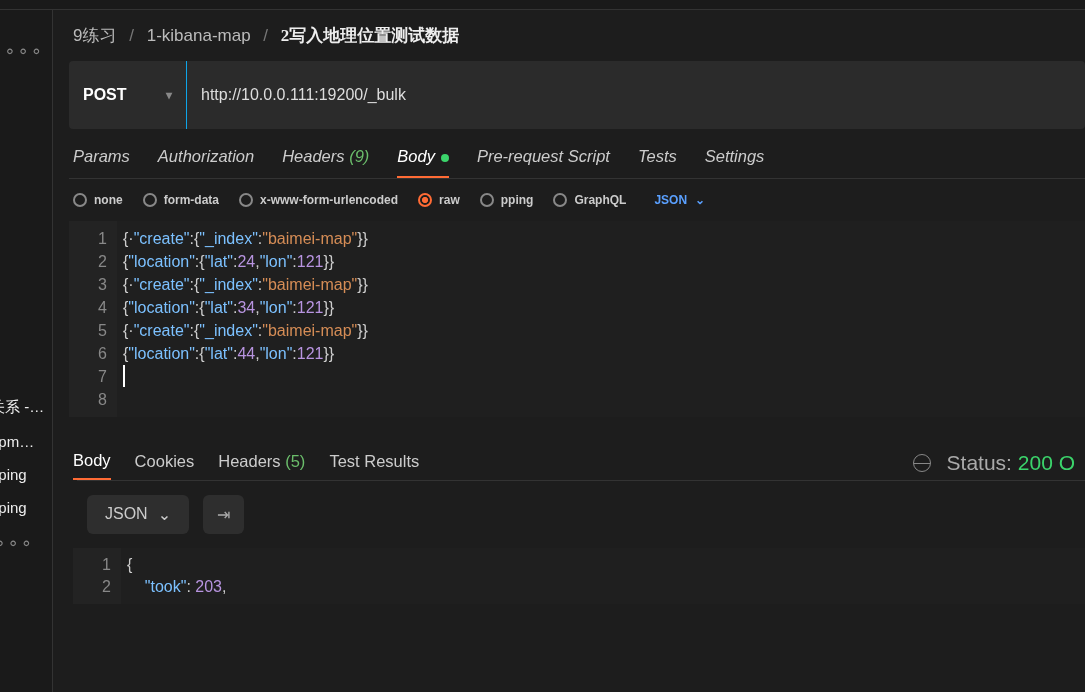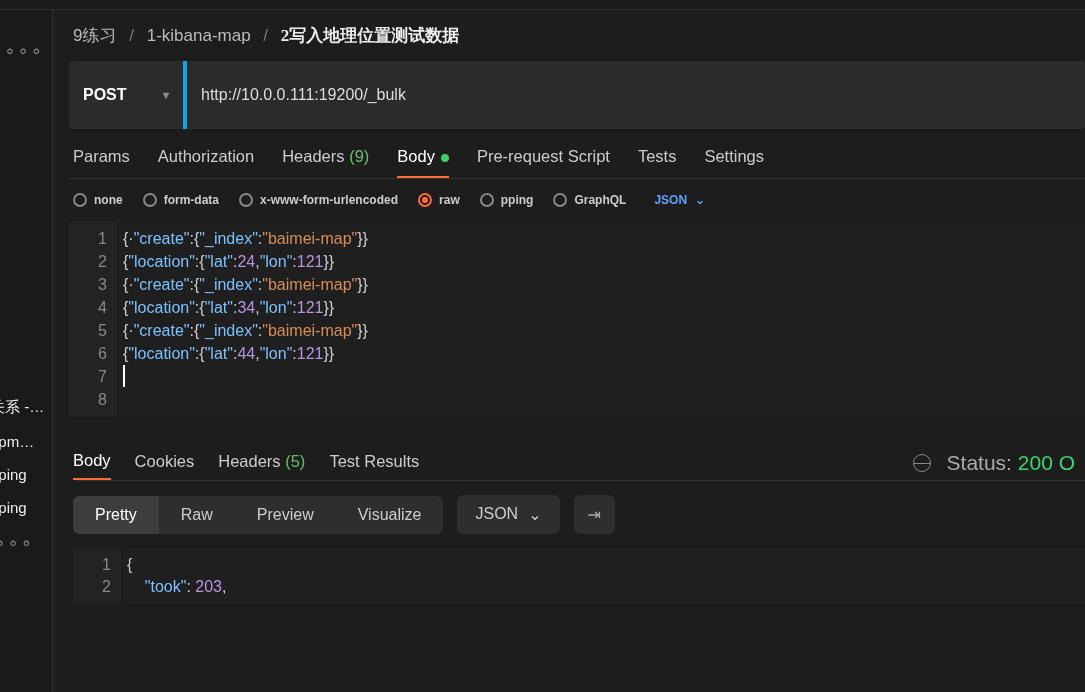--- a/index.html
+++ b/index.html
@@ -10,25 +10,25 @@
 .sidebar .dots { position:absolute; right:8px; top:30px; color:#888; font-size:18px; letter-spacing:2px; cursor:pointer; }
 .sidebar .bdots { position:absolute; right:18px; top:522px; color:#888; font-size:18px; letter-spacing:2px; cursor:pointer; }
 .sideitems { position:absolute; top:380px; left:-10px; width:60px; color:#eee; font-size:15px; }
 .sideitems div { padding:8px 0; white-space:nowrap; overflow:hidden; }
 .main { flex:1; padding:0 0 0 8px; position:relative; border-left:1px solid #333; }
 .watermark { position:absolute; top:12px; left:50%; transform:translateX(-50%); color:#ff2424; font-weight:bold; font-size:18px; opacity:.85; z-index:5; white-space:nowrap; }
 .bread { color:#bbb; padding:14px 0 14px 12px; font-size:17px; }
 .bread span.sep { color:#777; margin:0 8px; }
 .bread .cur { color:#eee; font-weight:600;font-family:Liberation Serif, serif; }
 .urlrow { display:flex; background:#2b2b2b; border-radius:4px; margin:0 0 0 8px; }
-.method { width:118px; padding:25px 14px; color:#fff; font-weight:700; font-size:16px; display:flex; justify-content:space-between; align-items:center; border-right:4px solid #0ea5e9; cursor:pointer; }
+.method { width:118px; padding:25px 14px; color:#fff; font-weight:700; font-size:16px; display:flex; justify-content:space-between; align-items:center; border-right:1px solid #0ea5e9; cursor:pointer; }
 .method .chev { color:#888; font-size:12px; }
 .url { flex:1; padding:18px 14px; color:#ddd; font-size:16px; background:transparent; border:none; outline:none; }
 .tabs { display:flex; gap:28px; padding:18px 0 0 12px; font-size:16.5px; }
-.tab { color:#ccc; cursor:pointer; padding-bottom:10px; }
+.tab { color:#ccc; cursor:pointer; padding-bottom:10px;font-style:italic; }
 .tab .count { color:#6bbd6b; }
 .tab.active { color:#fff; border-bottom:2px solid #ff6b35; }
 .tab .dot { display:inline-block; width:8px; height:8px; border-radius:50%; background:#3bd46b; margin-left:6px; vertical-align:middle; }
 .divider { border-bottom:1px solid #333; margin:0 0 0 8px; }
 .bodytype { display:flex; gap:20px; padding:14px 0 14px 12px; font-size:12px; align-items:flex-end;font-weight:bold; }
 .radio { display:flex; align-items:center; gap:7px; cursor:pointer; color:#ccc; }
 .rcircle { width:14px; height:14px; border-radius:50%; border:2px solid #888; display:inline-block; }
 .rcircle.sel { border-color:#ff6b35; background:radial-gradient(circle,#ff6b35 40%,transparent 45%); }
 .format { color:#5aa0ff; margin-left:8px; display:flex; align-items:center; gap:8px; cursor:pointer; }
 .editor { display:flex; background:#1f1f1f; margin-left:8px; font-family:"SF Mono",Consolas,monospace; font-size:16px; line-height:23px; }
@@ -150,26 +150,20 @@
         <div class="resptab">Cookies</div>
         <div class="resptab"><span>Headers</span> <span class="count" style="color:#6bbd6b">(5)</span></div>
         <div class="resptab">Test Results</div>
         <div class="respstatus">
           <span class="globe"></span>
           <span><span>Status:</span> <span class="ok">200 O</span></span>
         </div>
       </div>
       <div class="divider"></div>
       <div class="viewbtns">
-        <div class="pill">
-          <div class="opt sel">Pretty</div>
-          <div class="opt">Raw</div>
-          <div class="opt">Preview</div>
-          <div class="opt">Visualize</div>
-        </div>
         <div class="fmtsel">
             <span>JSON</span>
             <span>⌄</span>
           </div>
         <div class="wrapbtn">⇥</div>
       </div>
       <div class="editor2">
         <div class="gutter" id="gut2">
             <div>1</div>
             <div>2</div>

